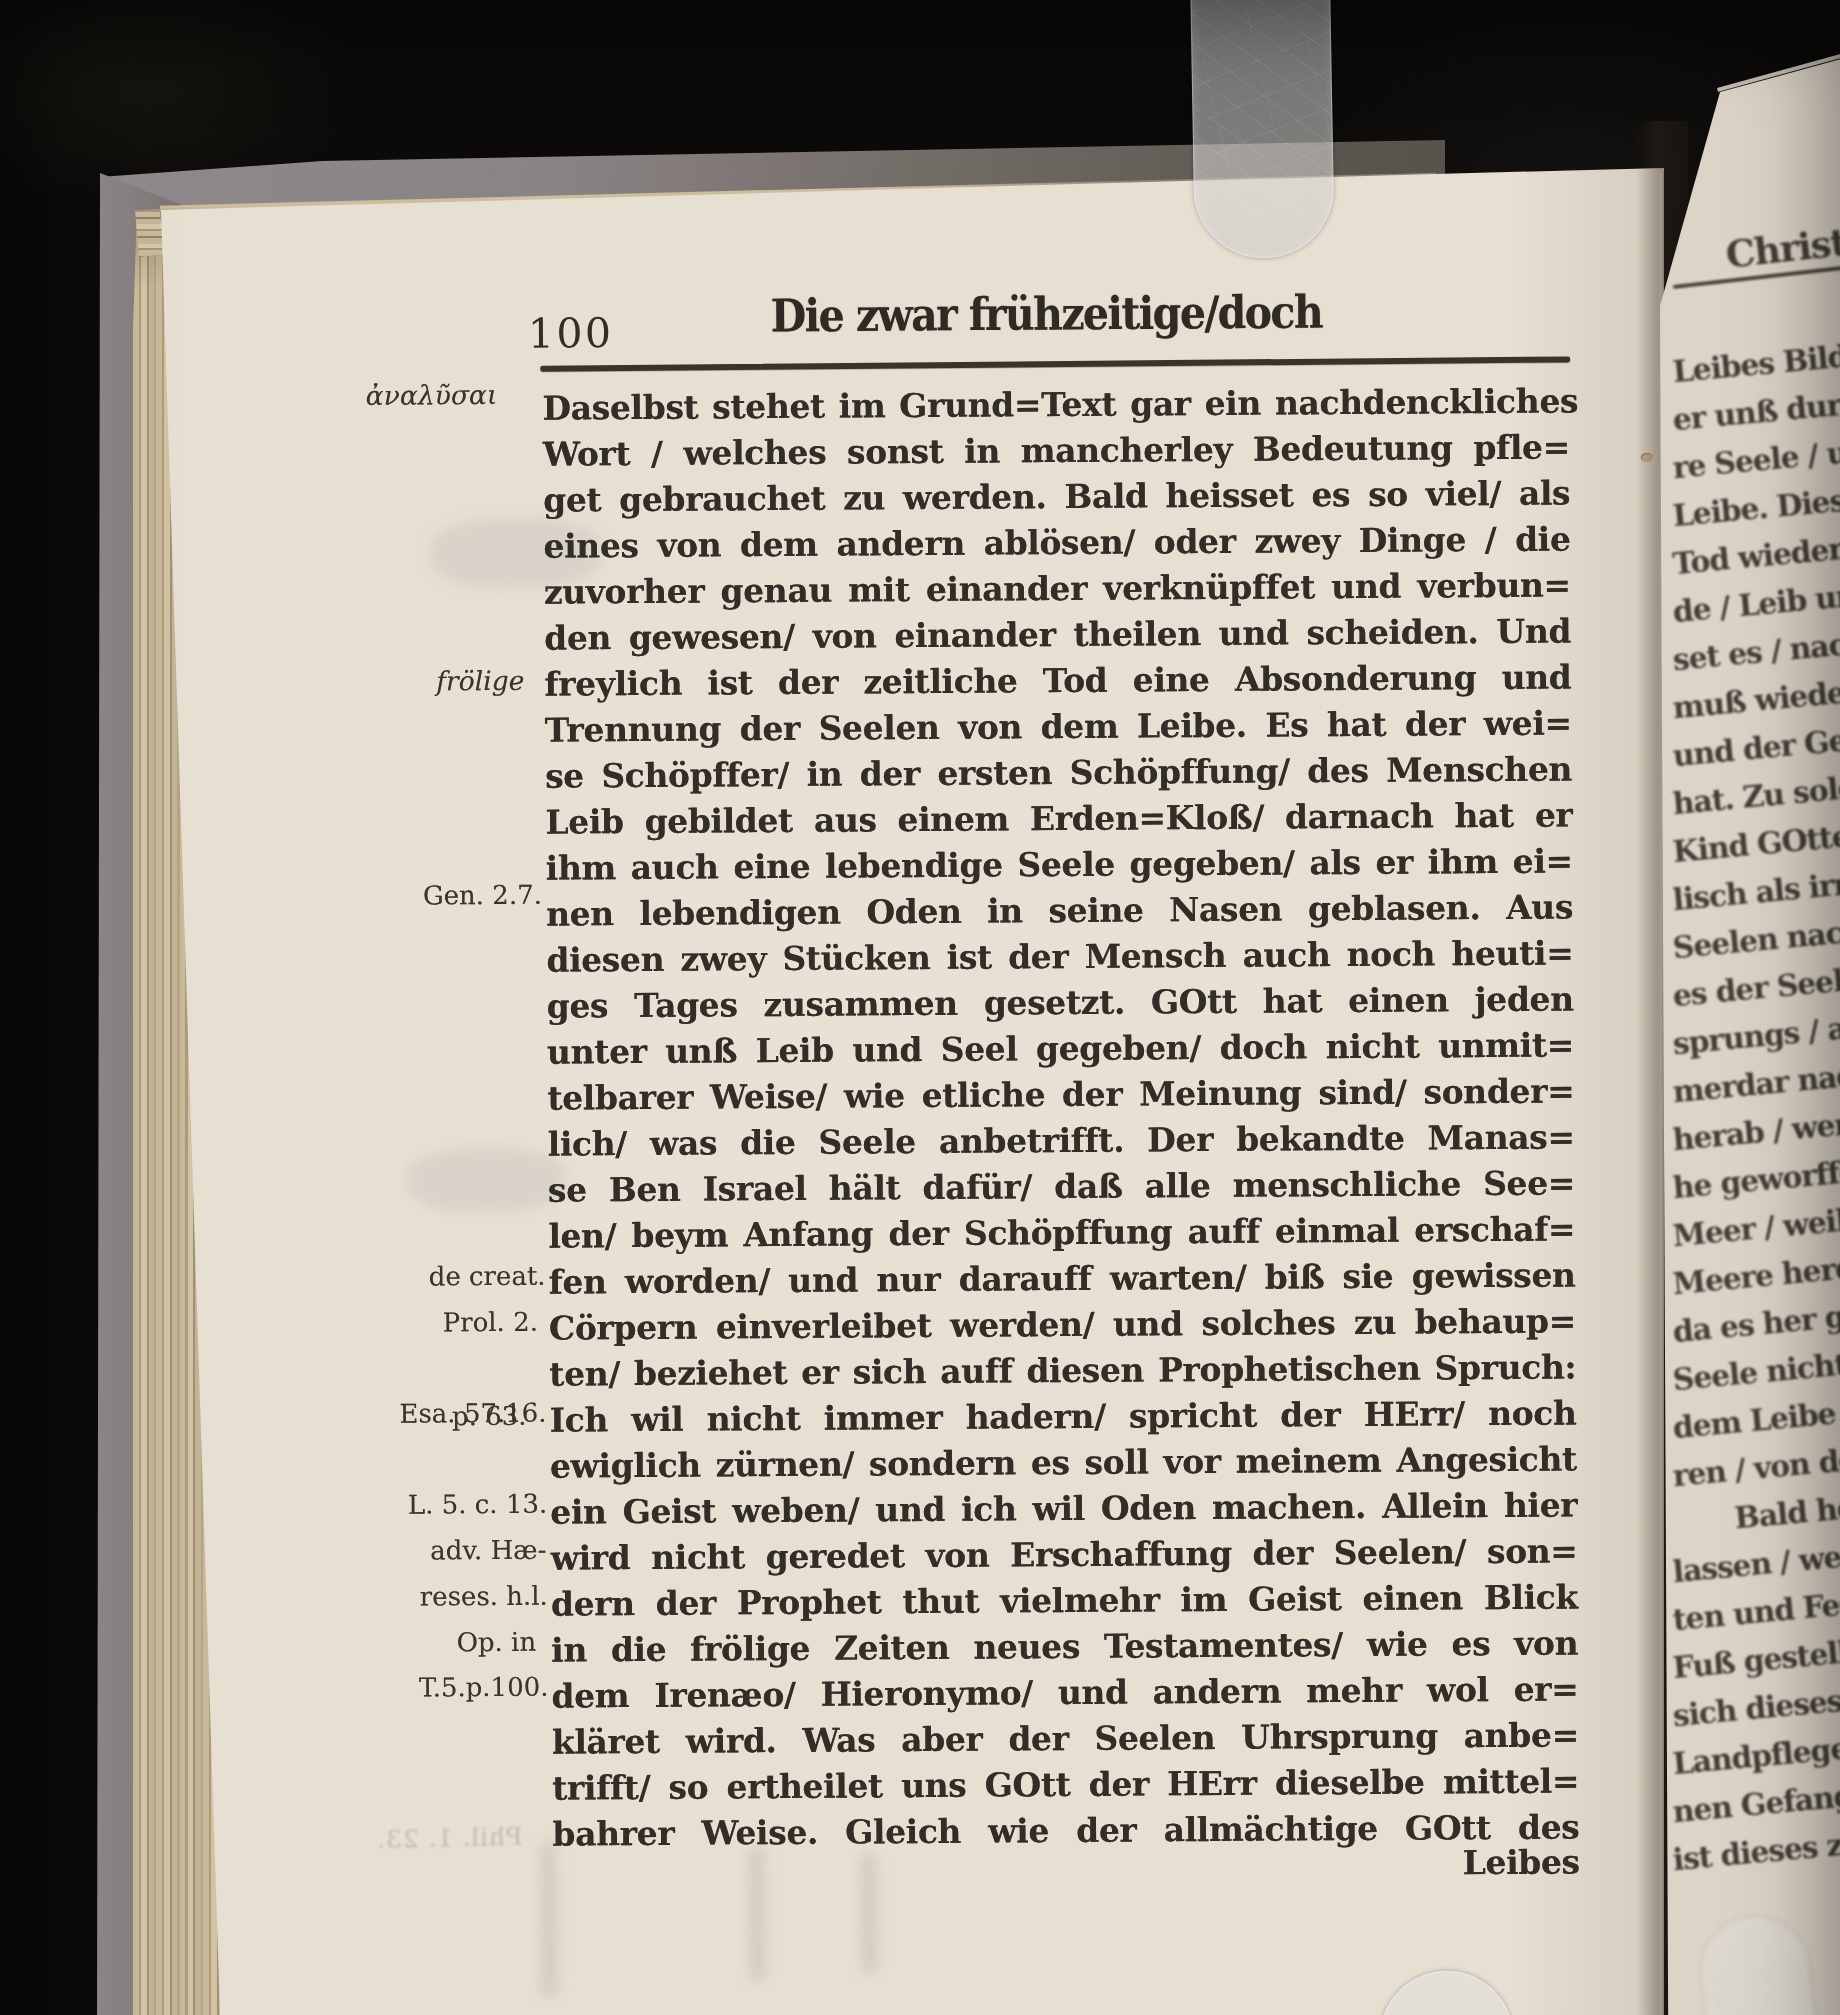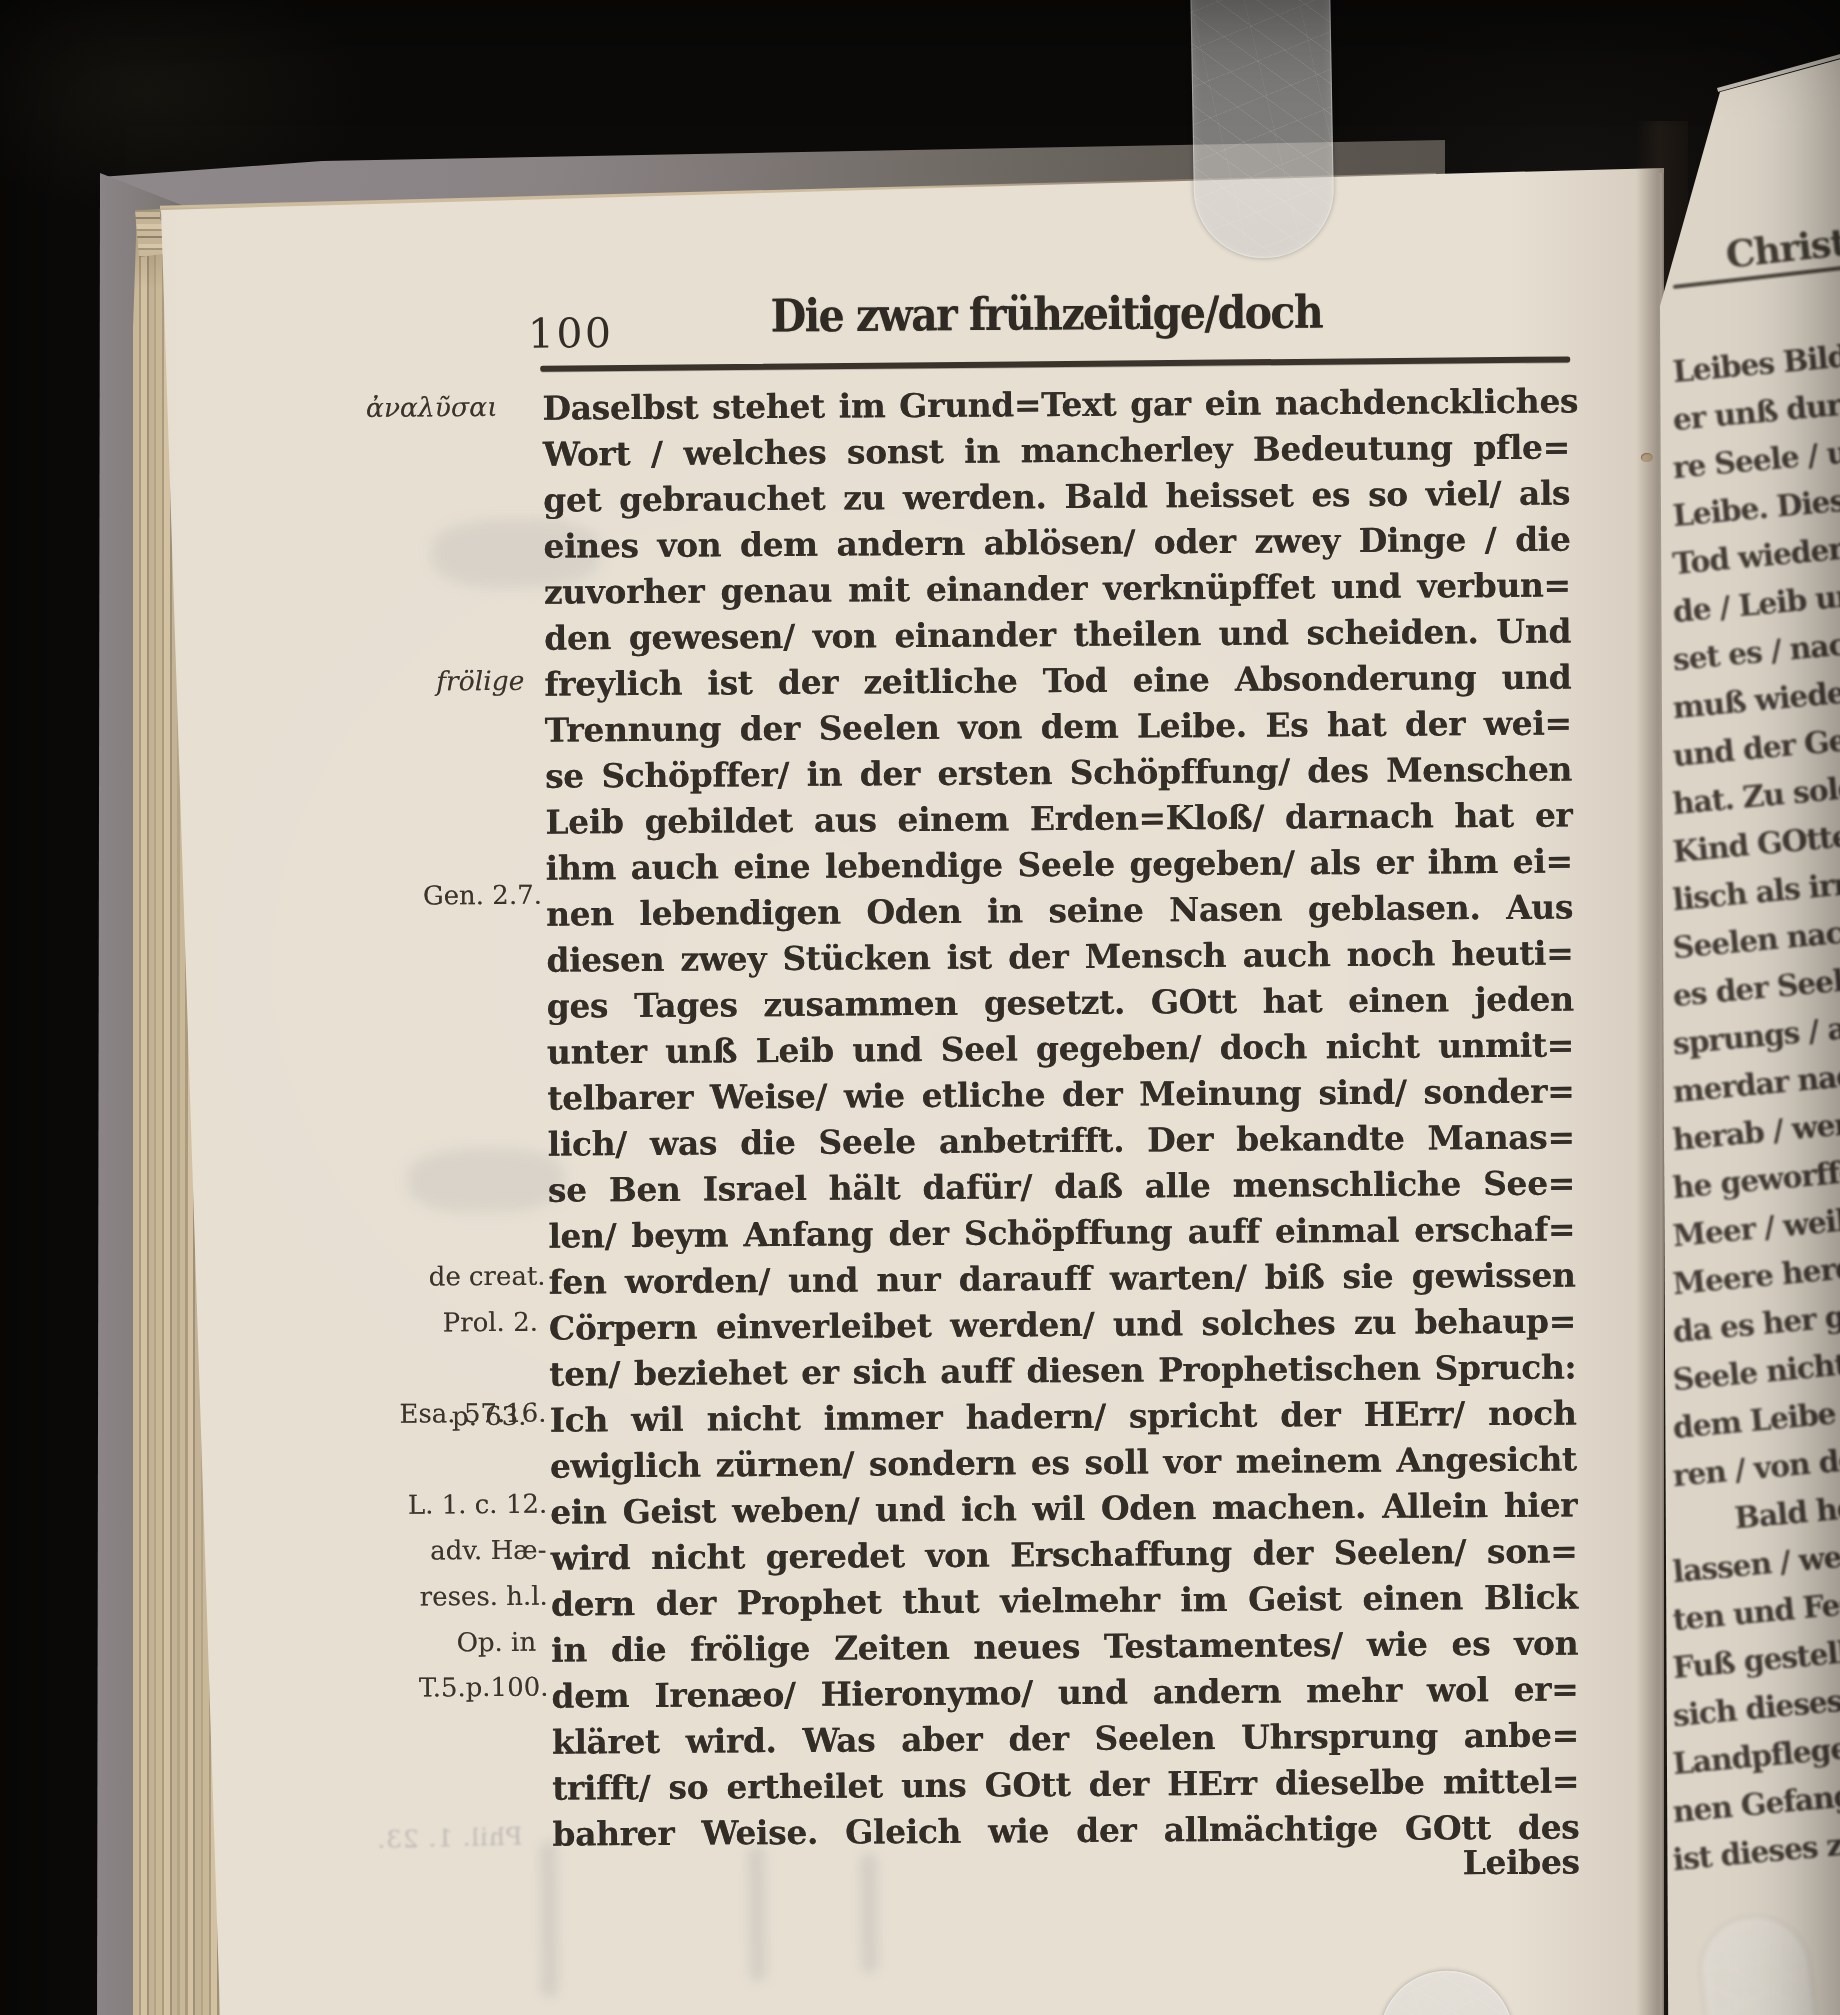--- a/index.html
+++ b/index.html
@@ -170,28 +170,28 @@
       <div class="ghost-blob" style="left:407px;top:1145px;width:157px;height:64px;"></div>
       <div class="ghost-streak" style="left:534px;top:1838px;height:157px;"></div>
       <div class="ghost-streak" style="left:742px;top:1844px;height:137px;"></div>
       <div class="ghost-streak" style="left:854px;top:1852px;height:121px;"></div>
       <div class="ghost-text">Phil. 1. 23.</div>
 
       <div class="page-number">100</div>
       <div class="running-header">Die zwar frühzeitige/doch</div>
       <div class="header-rule"></div>
 
-      <div class="mn greek" style="top:388px;right:1339px;margin-left:44px;">ἀναλῦσαι</div>
+      <div class="mn greek" style="top:376px;right:1339px;margin-left:44px;">ἀναλῦσαι</div>
       <div class="mn greek" style="top:662px;right:1314px;">frölige</div>
       <div class="mn" style="top:846px;right:1298px;margin-top:31px;">Gen. 2.7.</div>
       <div class="mn" style="top:1258px;right:1297px;">de creat.</div>
       <div class="mn" style="top:1304px;right:1305px;">Prol. 2.</div>
       <div class="mn" style="top:1350px;right:1317px;margin-top:48px;">p. 63.</div>
       <div class="mn" style="top:1395px;right:1297px;">Esa. 57.16.</div>
-      <div class="mn" style="top:1486px;right:1297px;">L. 1. c. 12.</div>
+      <div class="mn" style="top:1486px;right:1297px;">L. 5. c. 13.</div>
       <div class="mn" style="top:1532px;right:1298px;">adv. Hæ-</div>
       <div class="mn" style="top:1578px;right:1297px;">reses. h.l.</div>
       <div class="mn" style="top:1624px;right:1309px;">Op. in</div>
       <div class="mn" style="top:1669px;right:1297px;">T.5.p.100.</div>
 
       <div class="body-text" id="left-body">
           <div class="bline">Daselbst stehet im Grund=Text gar ein nachdenckliches</div>
           <div class="bline">Wort / welches sonst in mancherley Bedeutung pfle=</div>
           <div class="bline">get gebrauchet zu werden. Bald heisset es so viel/ als</div>
           <div class="bline">eines von dem andern ablösen/ oder zwey Dinge / die</div>

